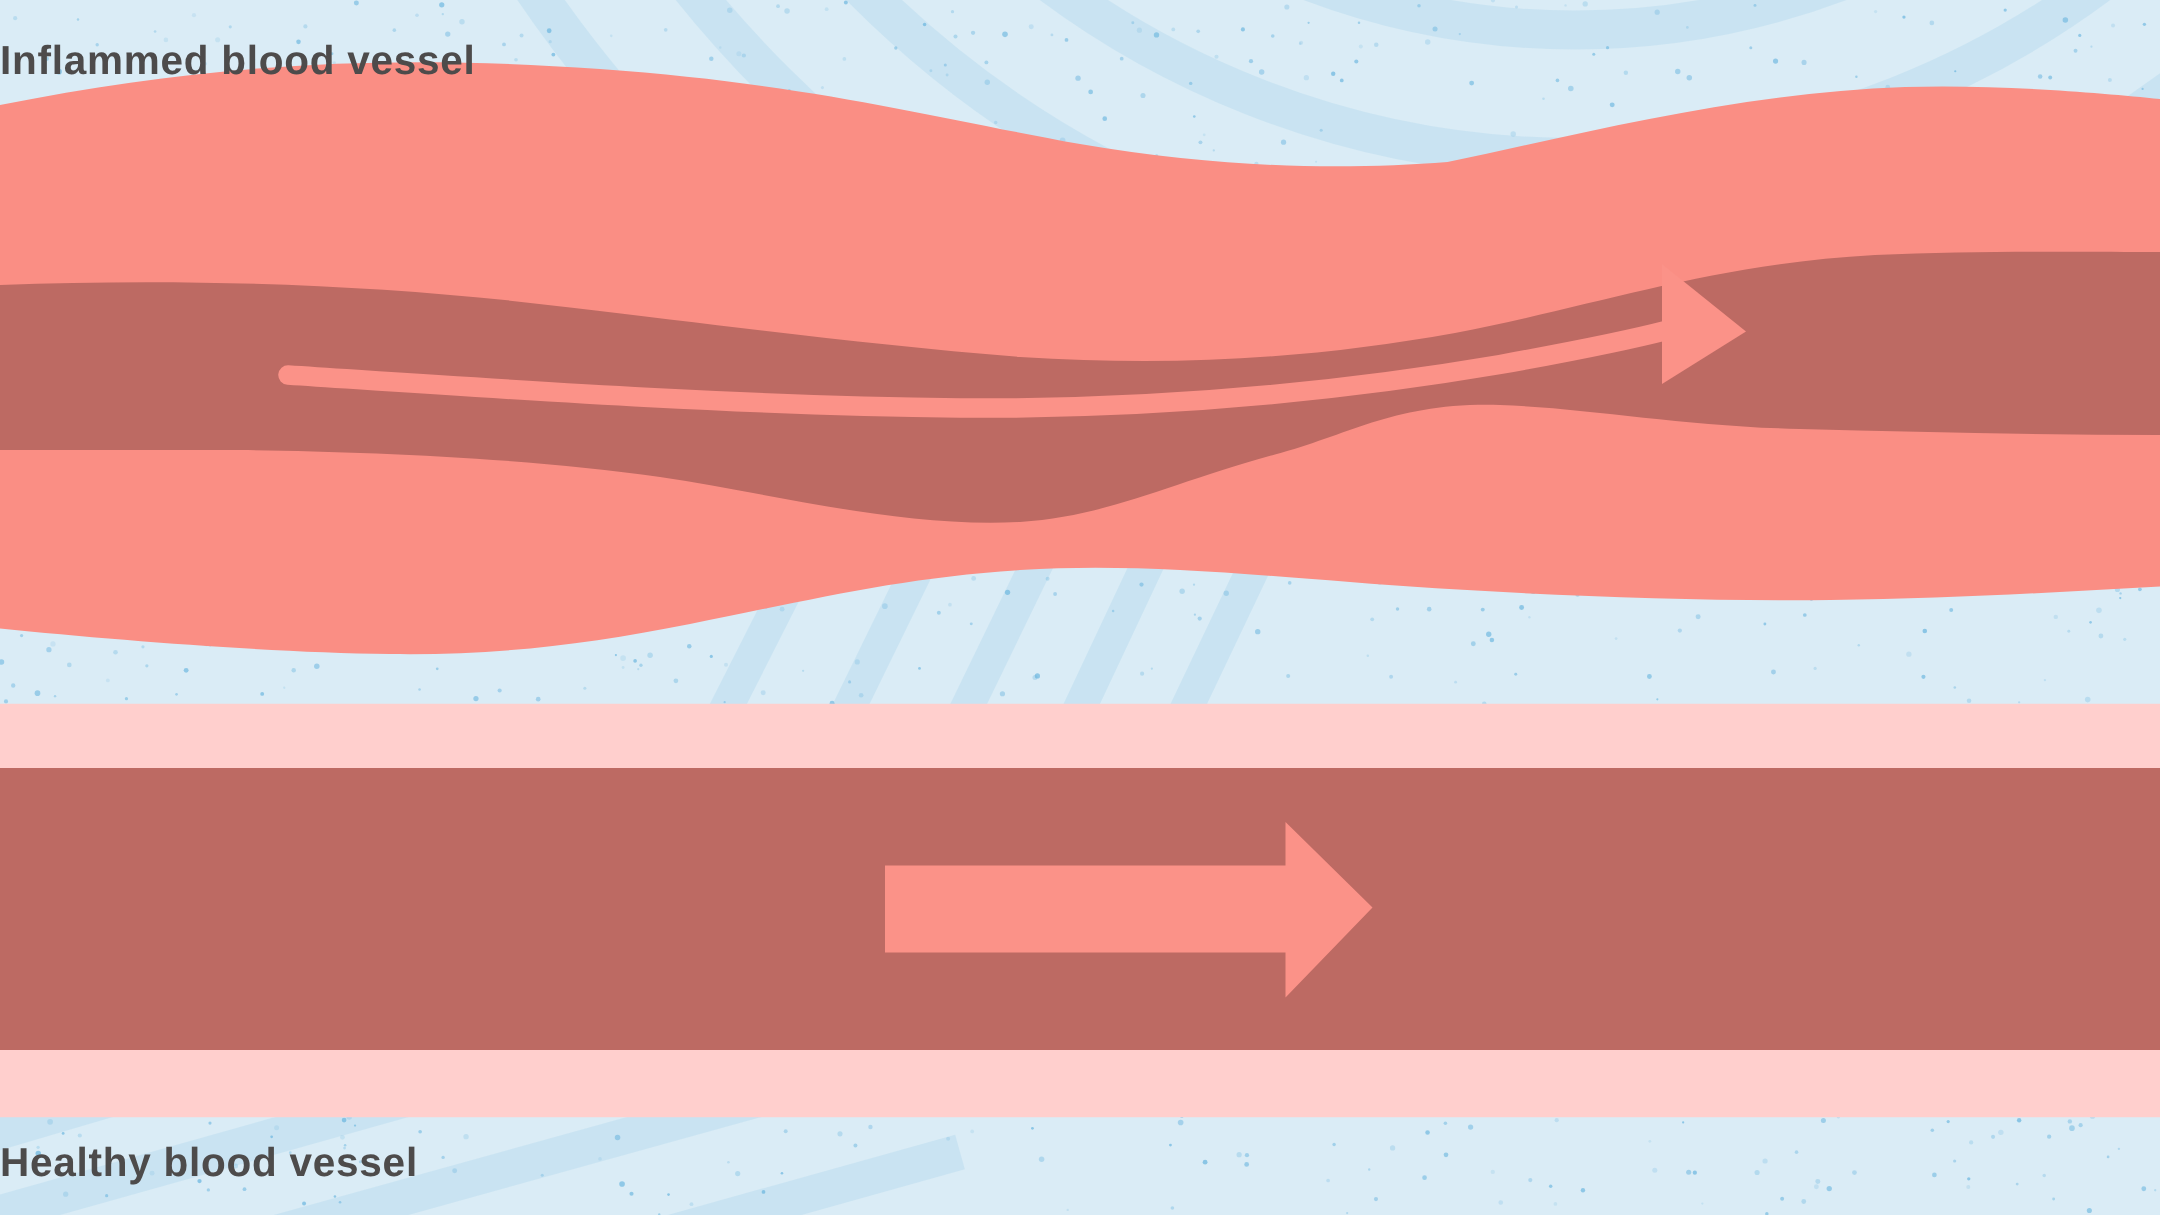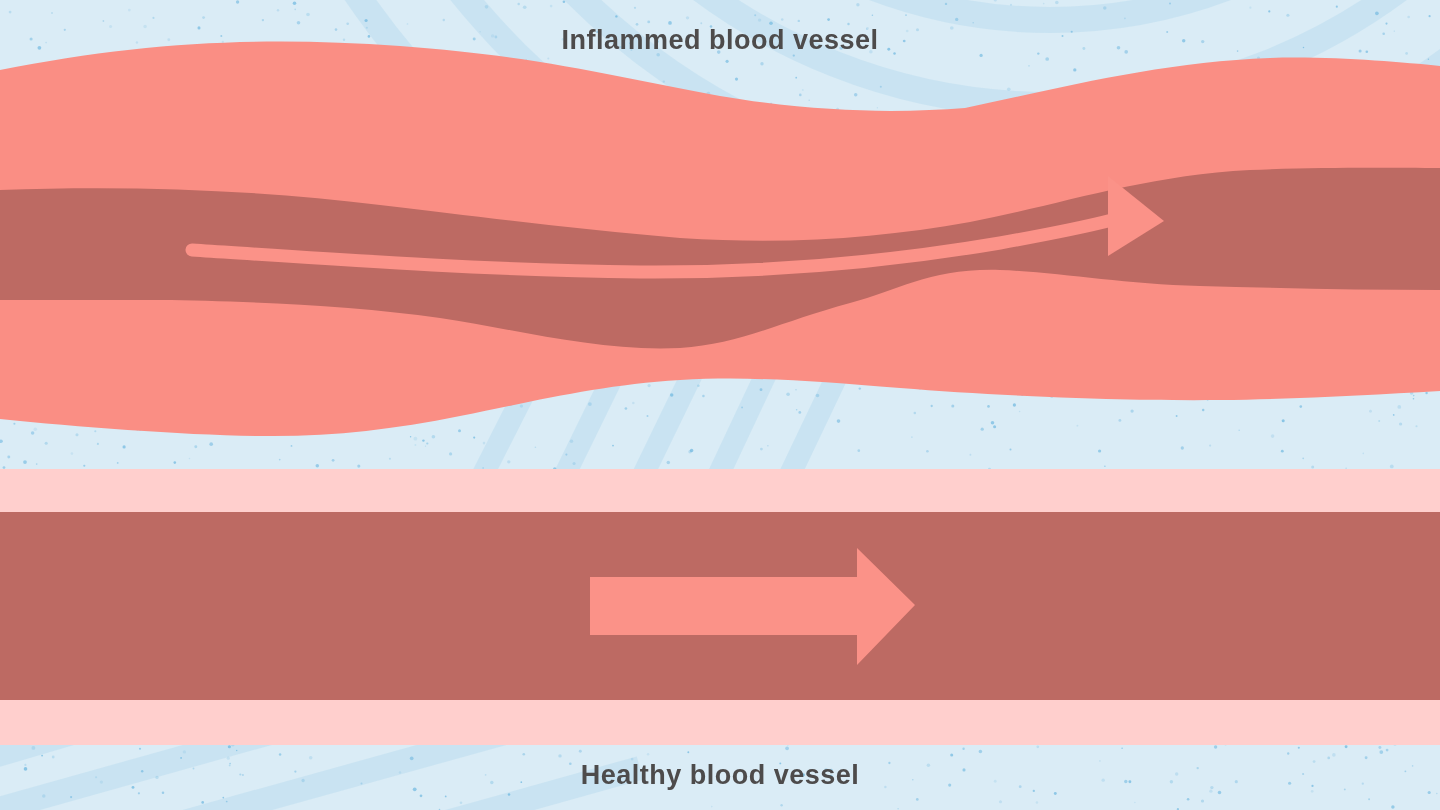--- a/index.html
+++ b/index.html
@@ -19,21 +19,20 @@
   .lumen-fill  { fill: var(--lumen-dark, #bd6a63); }
   .arrow-fill  { fill: var(--flow-arrow-salmon, #fb9288); }
   .flow-line   { stroke: var(--flow-arrow-salmon, #fb9288); stroke-width: 13; fill: none; stroke-linecap: round; }
   .pink-fill   { fill: var(--healthy-wall-pink, #ffcfcd); }
   .stripe      { stroke: var(--pattern-stripe, #bcdcee); fill: none; opacity: 0.55; }
 
   .label {
     position: absolute;
     left: 0;
     width: 100%;
-    text-align: center;
     font-size: 27px;
     font-weight: 700;
     letter-spacing: 0.5px;
     color: var(--label-text, #4d4b4b);
   }
   .label-top    { top: 25px; }
   .label-bottom { top: 760px; }
 </style>
 </head>
 <body>

